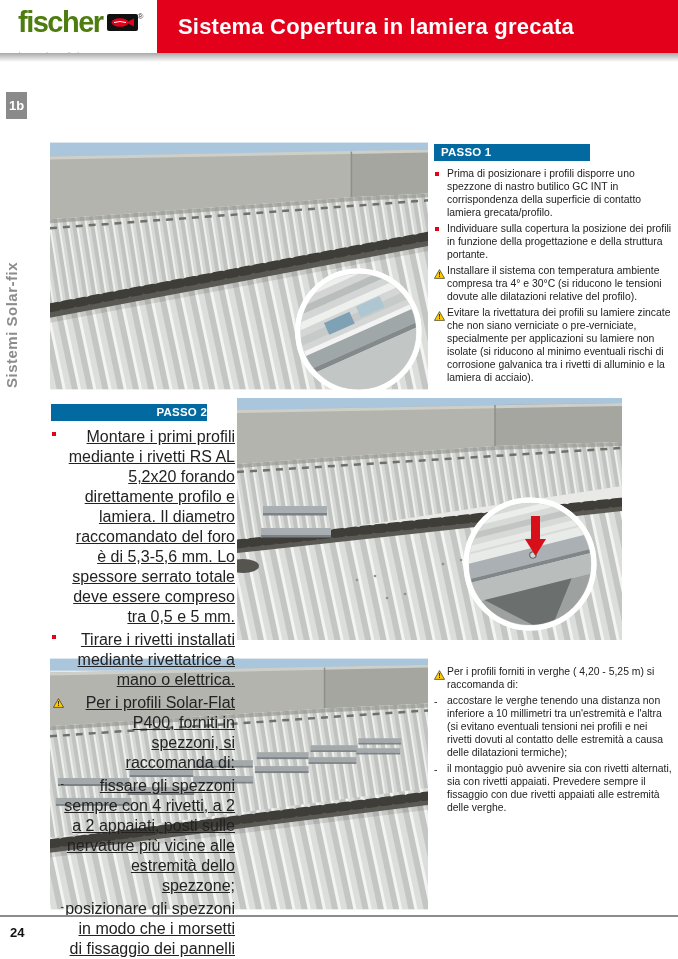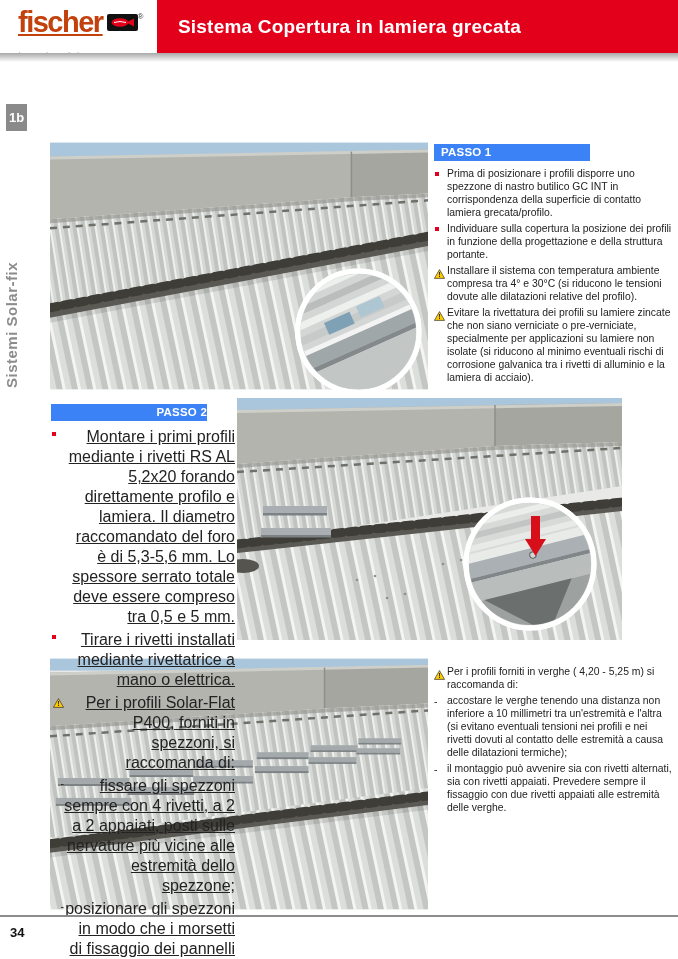--- a/index.html
+++ b/index.html
@@ -2,32 +2,32 @@
 <html><head>
 <meta charset="utf-8">
 <style>
   html,body{margin:0;padding:0;background:#fff;}
   .page{position:relative;width:678px;height:959px;background:#fff;overflow:hidden;
         font-family:"Liberation Sans",sans-serif;color:#222;}
 
   
   .logo-block{position:absolute;left:18px;top:9px;width:130px;}
   .logo-row{display:flex;align-items:flex-start;}
-  .logo-word{font-size:29px;font-weight:bold;letter-spacing:-1.5px;color:#c2410c;line-height:26px;text-decoration:underline;}
+  .logo-word{font-size:29px;font-weight:bold;letter-spacing:-1.5px;color:#4d7c0f;line-height:26px;}
   .fish-box{display:inline-block;width:31px;height:17px;background:#111;border-radius:2px;margin:5px 0 0 4px;}
   .reg-mark{font-size:8px;color:#333;margin-top:3px;}
   .tagline{font-size:8.5px;font-style:italic;color:#9a9a9a;text-align:left;width:118px;margin-top:16px;}
   .header-red{position:absolute;left:157px;top:0;width:521px;height:53px;background:#e2001a;
               display:flex;align-items:center;}
-  .header-title{color:#fff;font-size:19px;font-weight:bold;padding-left:21px;letter-spacing:.2px;}
+  .header-title{color:#fff;font-size:22px;font-weight:bold;padding-left:21px;letter-spacing:.2px;}
   .header-shadow{position:absolute;left:0;top:53px;width:678px;height:9px;
                  background:linear-gradient(to bottom,#a8a8a8,#ffffff);}
 
   
-  .tab-box{position:absolute;left:6px;top:104px;width:21px;height:27px;background:#8a8a8a;
+  .tab-box{position:absolute;left:6px;top:92px;width:21px;height:27px;background:#8a8a8a;
            color:#fff;font-size:13px;font-weight:bold;text-align:center;line-height:27px;}
   .vertical-label{position:absolute;left:3px;top:128px;height:260px;width:18px;
                   writing-mode:vertical-rl;transform:rotate(180deg);
                   font-size:15px;font-weight:bold;color:#8c8c8c;letter-spacing:.5px;}
 
   
   .main-heading{position:absolute;left:44px;top:84px;font-size:17.5px;font-weight:bold;color:#111;}
   .bottom-rule{position:absolute;left:0;top:915px;width:678px;height:2px;background:#8c8c8c;}
   .page-number{position:absolute;left:10px;top:925px;font-size:13px;font-weight:bold;color:#111;}
 
@@ -35,21 +35,21 @@
   .photo{position:absolute;display:block;}
   .photo1{left:50px;top:142px;}
   .photo2{left:237px;top:398px;}
   .photo3{left:50px;top:658px;}
 
   
   .step-panel{position:absolute;}
   .panel1{left:434px;top:144px;width:240px;}
   .panel2{left:51px;top:404px;width:184px;text-align:right;}
   .panel3{left:434px;top:659px;width:240px;}
-  .step-bar{width:156px;height:17px;background:#3b82f6;color:#fff;font-size:11.5px;font-weight:bold;
+  .step-bar{width:156px;height:17px;background:#0369a1;color:#fff;font-size:11.5px;font-weight:bold;
             line-height:17px;padding-left:7px;box-sizing:border-box;letter-spacing:.2px;}
   .step-items{margin-top:6px;}
   .item{display:flex;margin-bottom:3px;}
   .marker{flex:0 0 13px;padding-top:1px;}
   .bullet-sq{display:block;width:4px;height:4px;background:#e2001a;margin-top:4px;margin-left:1px;}
   .dash-mark{font-size:10.5px;line-height:13px;color:#222;}
   .txt{font-size:10.4px;line-height:13px;color:#222;}
   .panel2 .txt{font-size:16px;line-height:20px;text-decoration:underline;}
 </style>
 </head>
@@ -333,15 +333,15 @@
         <span class="txt">accostare le verghe tenendo una distanza non inferiore a 10 millimetri tra un'estremità e l'altra (si evitano eventuali tensioni nei profili e nei rivetti dovuti al contatto delle estremità a causa delle dilatazioni termiche);</span>
       </div>
       <div class="item">
         <span class="marker dash-mark">-</span>
         <span class="txt">il montaggio può avvenire sia con rivetti alternati, sia con rivetti appaiati. Prevedere sempre il fissaggio con due rivetti appaiati alle estremità delle verghe.</span>
       </div>
     </div>
   </section>
 
   <div class="bottom-rule"></div>
-  <div class="page-number">34</div>
+  <div class="page-number">24</div>
 
 </div>
 
 </body></html>

